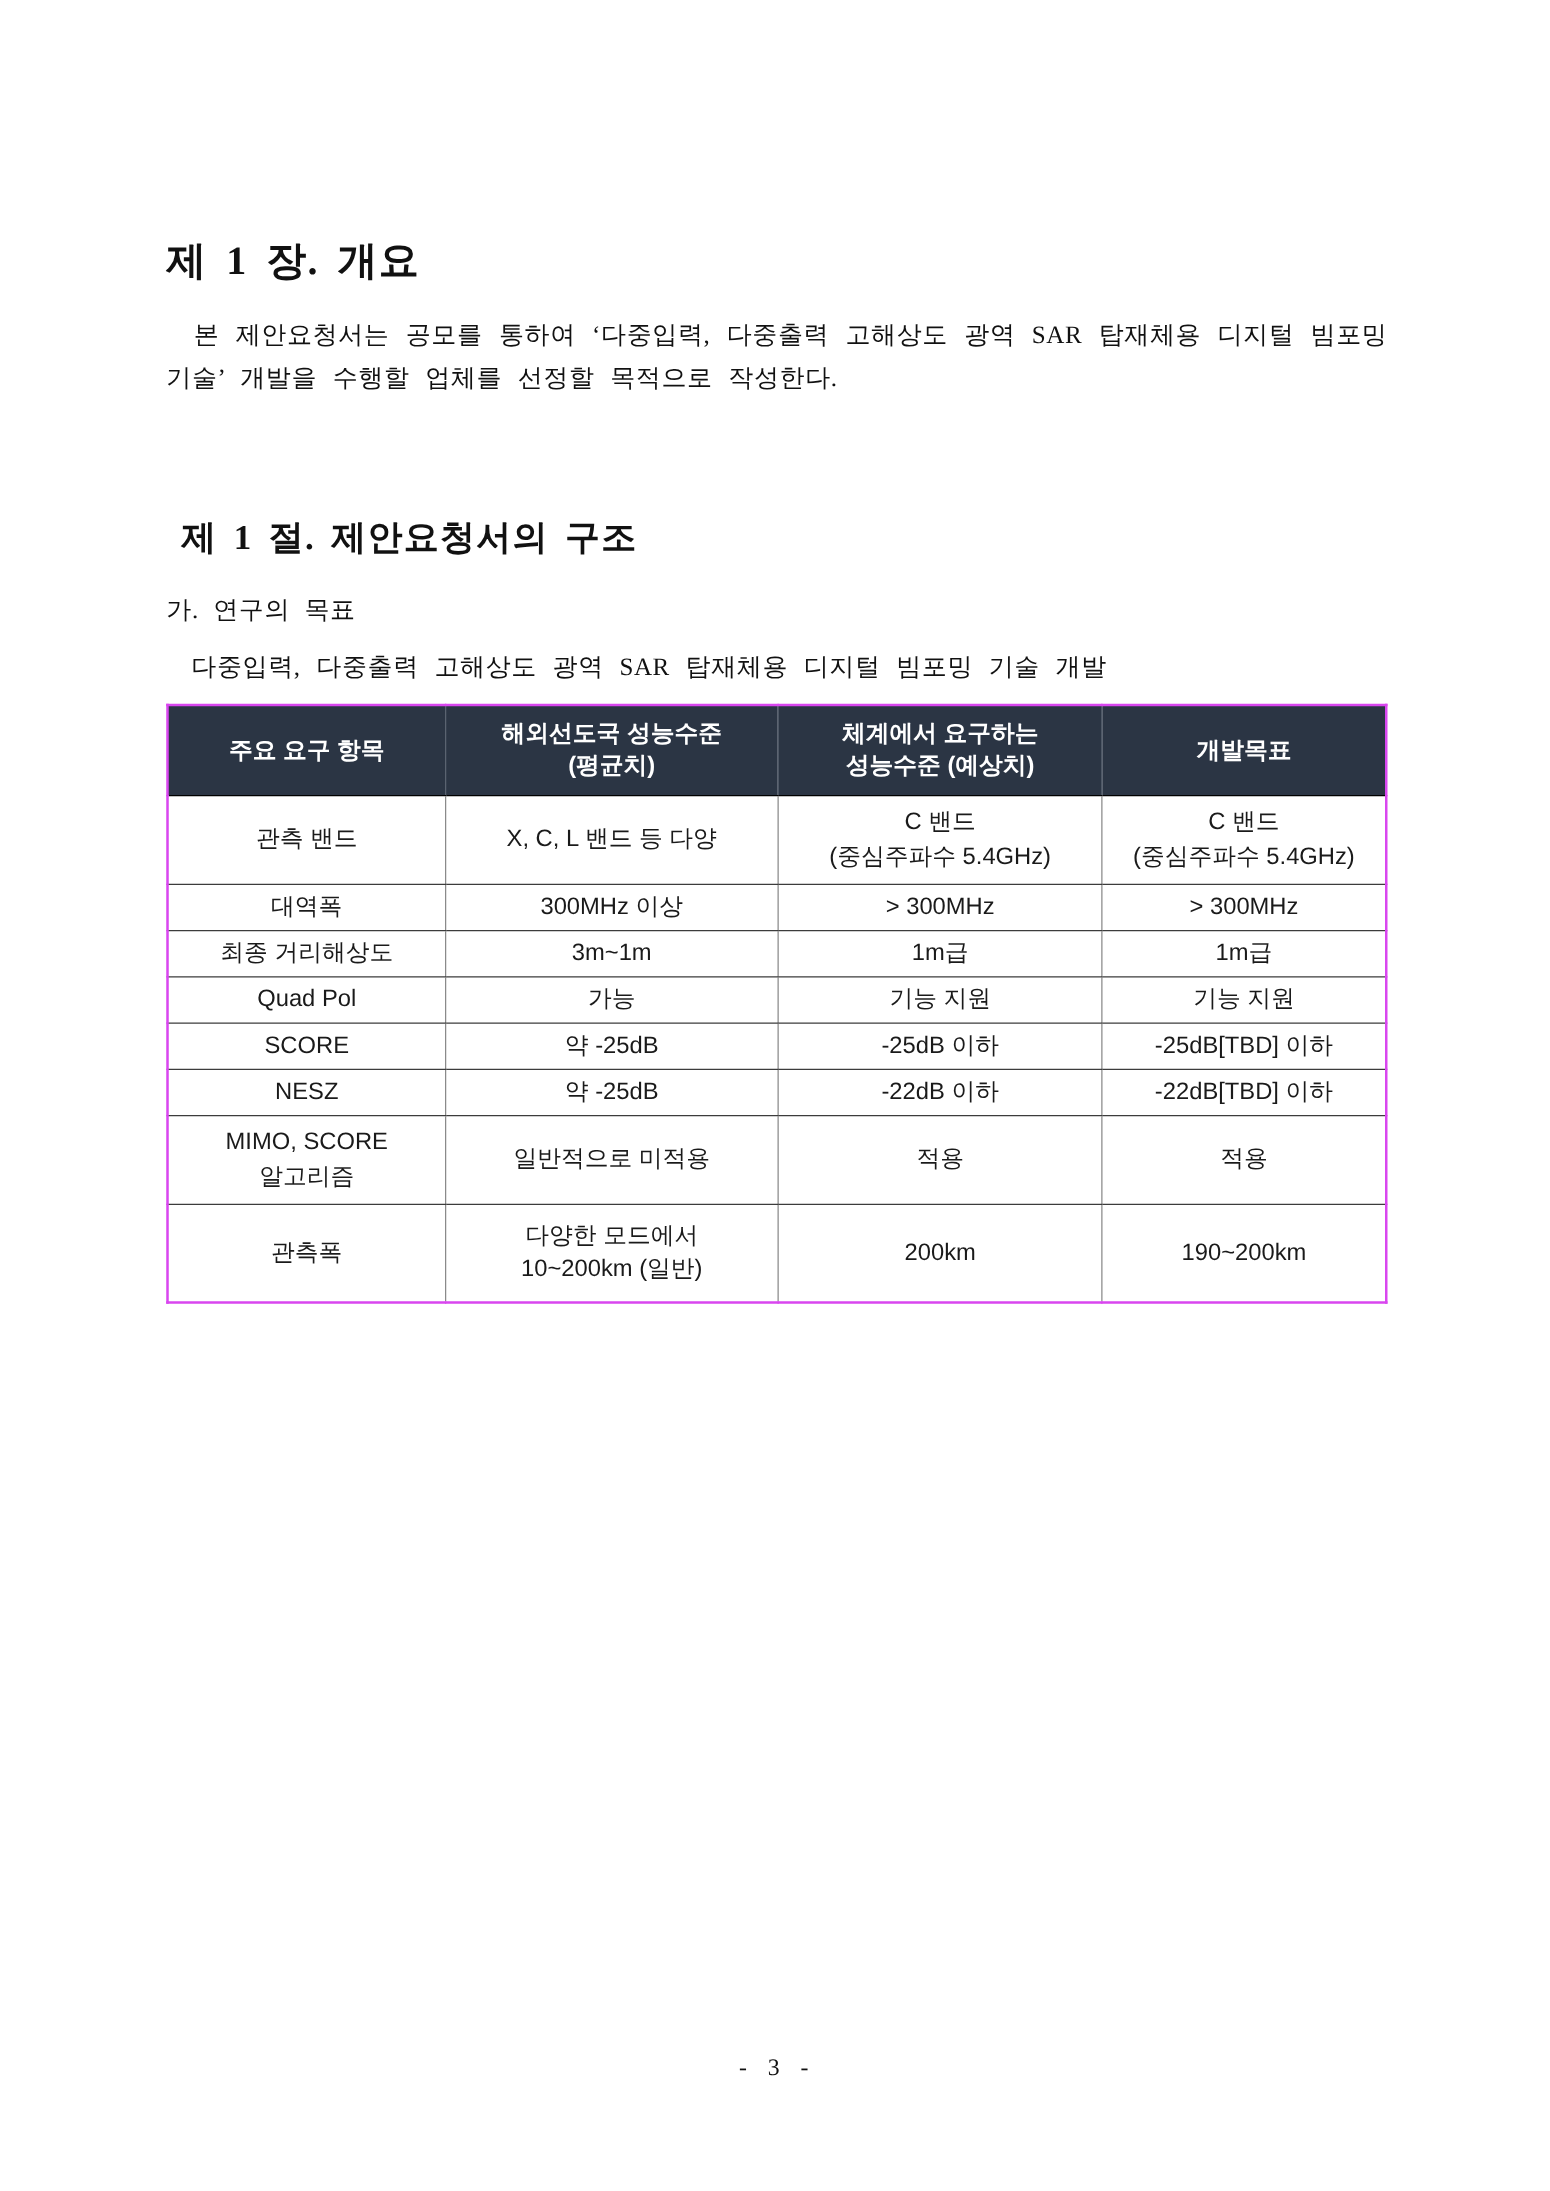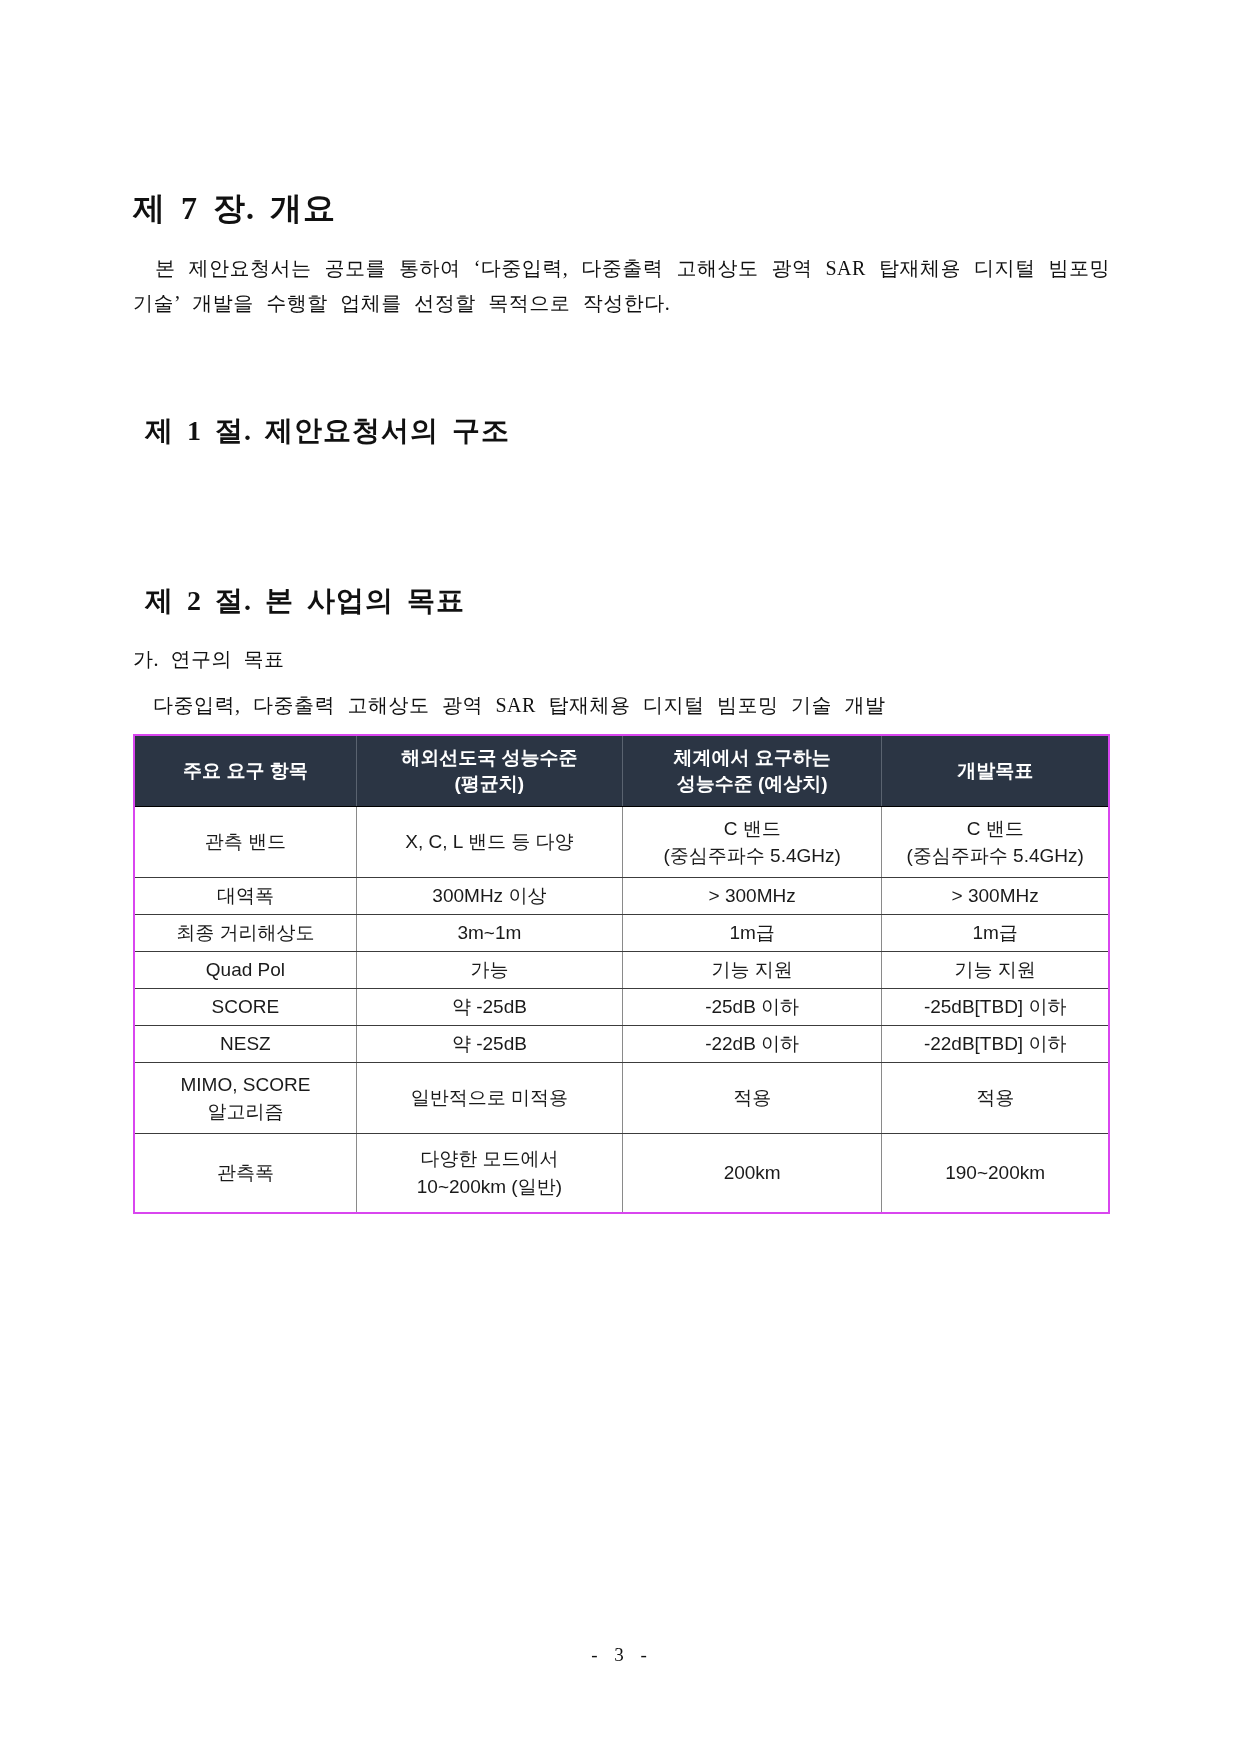--- a/index.html
+++ b/index.html
@@ -125,28 +125,27 @@
     word-spacing:8px;
     color:#111111;
   }
 </style>
 </head>
 <body>
 
 <div class="page">
   <div class="content">
 
-    <h1 class="chapter-title">제 7 장. 개요</h1>
+    <h1 class="chapter-title">제 1 장. 개요</h1>
 
     <p class="intro">본 제안요청서는 공모를 통하여 ‘다중입력, 다중출력 고해상도 광역 SAR 탑재체용 디지털 빔포밍 기술’ 개발을 수행할 업체를 선정할 목적으로 작성한다.</p>
 
     <h2 class="section-title s1">제 1 절. 제안요청서의 구조</h2>
 
 
-    <h2 class="section-title s2">제 2 절. 본 사업의 목표</h2>
 
     <p class="sub-label">가. 연구의 목표</p>
 
     <p class="goal-line">다중입력, 다중출력 고해상도 광역 SAR 탑재체용 디지털 빔포밍 기술 개발</p>
 
     <table class="req-table">
       <colgroup>
         <col style="width:22.8%">
         <col style="width:27.3%">
         <col style="width:26.6%">

